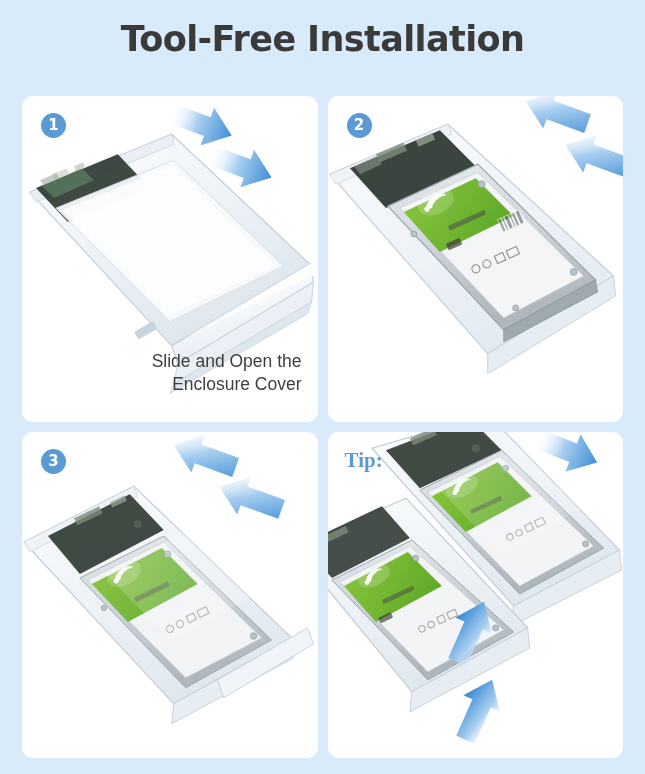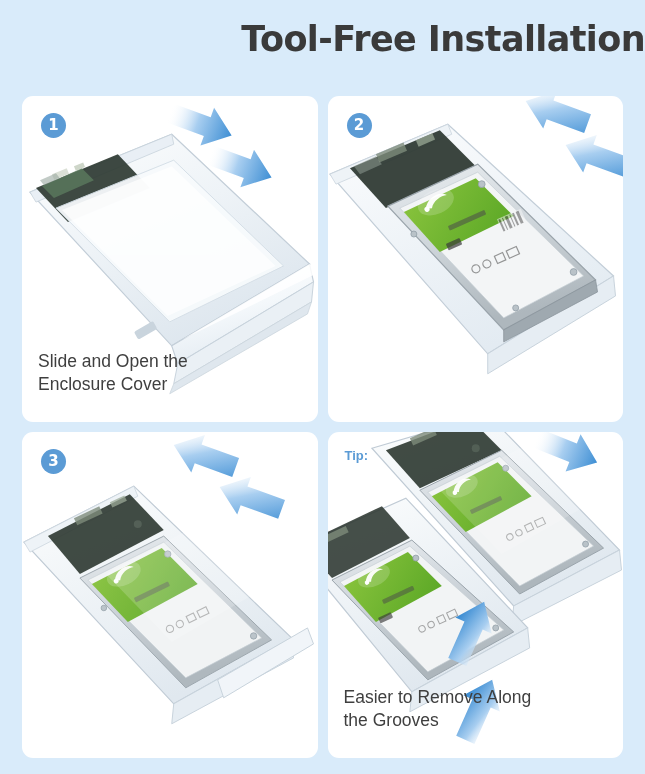--- a/index.html
+++ b/index.html
@@ -7,21 +7,21 @@
   body {
     width: 645px;
     height: 774px;
     background: #d9ebfa;
     font-family: "Liberation Sans", sans-serif;
     overflow: hidden;
     position: relative;
   }
 
   .page-title {
-    text-align: right;
+    text-align: center;
     font-size: 35px;
     font-weight: bold;
     color: #3a3a3a;
     letter-spacing: -0.6px;
     padding-top: 21px;
     line-height: 1.05;
     font-family: "DejaVu Sans", sans-serif;
   }
 
   .grid {
@@ -59,33 +59,33 @@
     justify-content: center;
     line-height: 1;
     font-family: "DejaVu Sans", sans-serif;
     z-index: 5;
   }
 
   .tip-label {
     position: absolute;
     left: 17px;
     top: 16px;
-    font-size: 13px;
+    font-size: 21px;
     font-weight: bold;
     color: #5b9bd5;
-    font-family: Liberation Sans, sans-serif;
+    font-family: Liberation Serif, serif;
     z-index: 5;
   }
 
   .caption {
     position: absolute;
     left: 0;
     right: 0;
     bottom: 26px;
-    text-align: left;
+    text-align: right;
     font-size: 17.5px;
     color: #3f3f3f;
     line-height: 1.32;
     padding: 0 16px;
     white-space: pre-line;
   }
 
   .stage {
     position: absolute;
     left: 0;
@@ -415,17 +415,15 @@
           <path d="M206 8 L246 8 L246 -2 L272 18 L246 38 L246 28 L206 28 Z" fill="url(#g4arrR)" transform="rotate(22 239 18)"></path>
         </g>
         <g>
           <path d="M110 190 L150 190 L150 180 L176 200 L150 220 L150 210 L110 210 Z" fill="url(#g4arrU)" transform="rotate(-66 143 200)"></path>
         </g>
         <g>
           <path d="M118 268 L158 268 L158 258 L184 278 L158 298 L158 288 L118 288 Z" fill="url(#g4arrU)" transform="rotate(-66 151 278)"></path>
         </g>
       </svg>
     </div>
-    <div class="caption">Easier to Remove Along
-the Grooves</div>
   </div>
 
 </div>
 
 </body></html>

